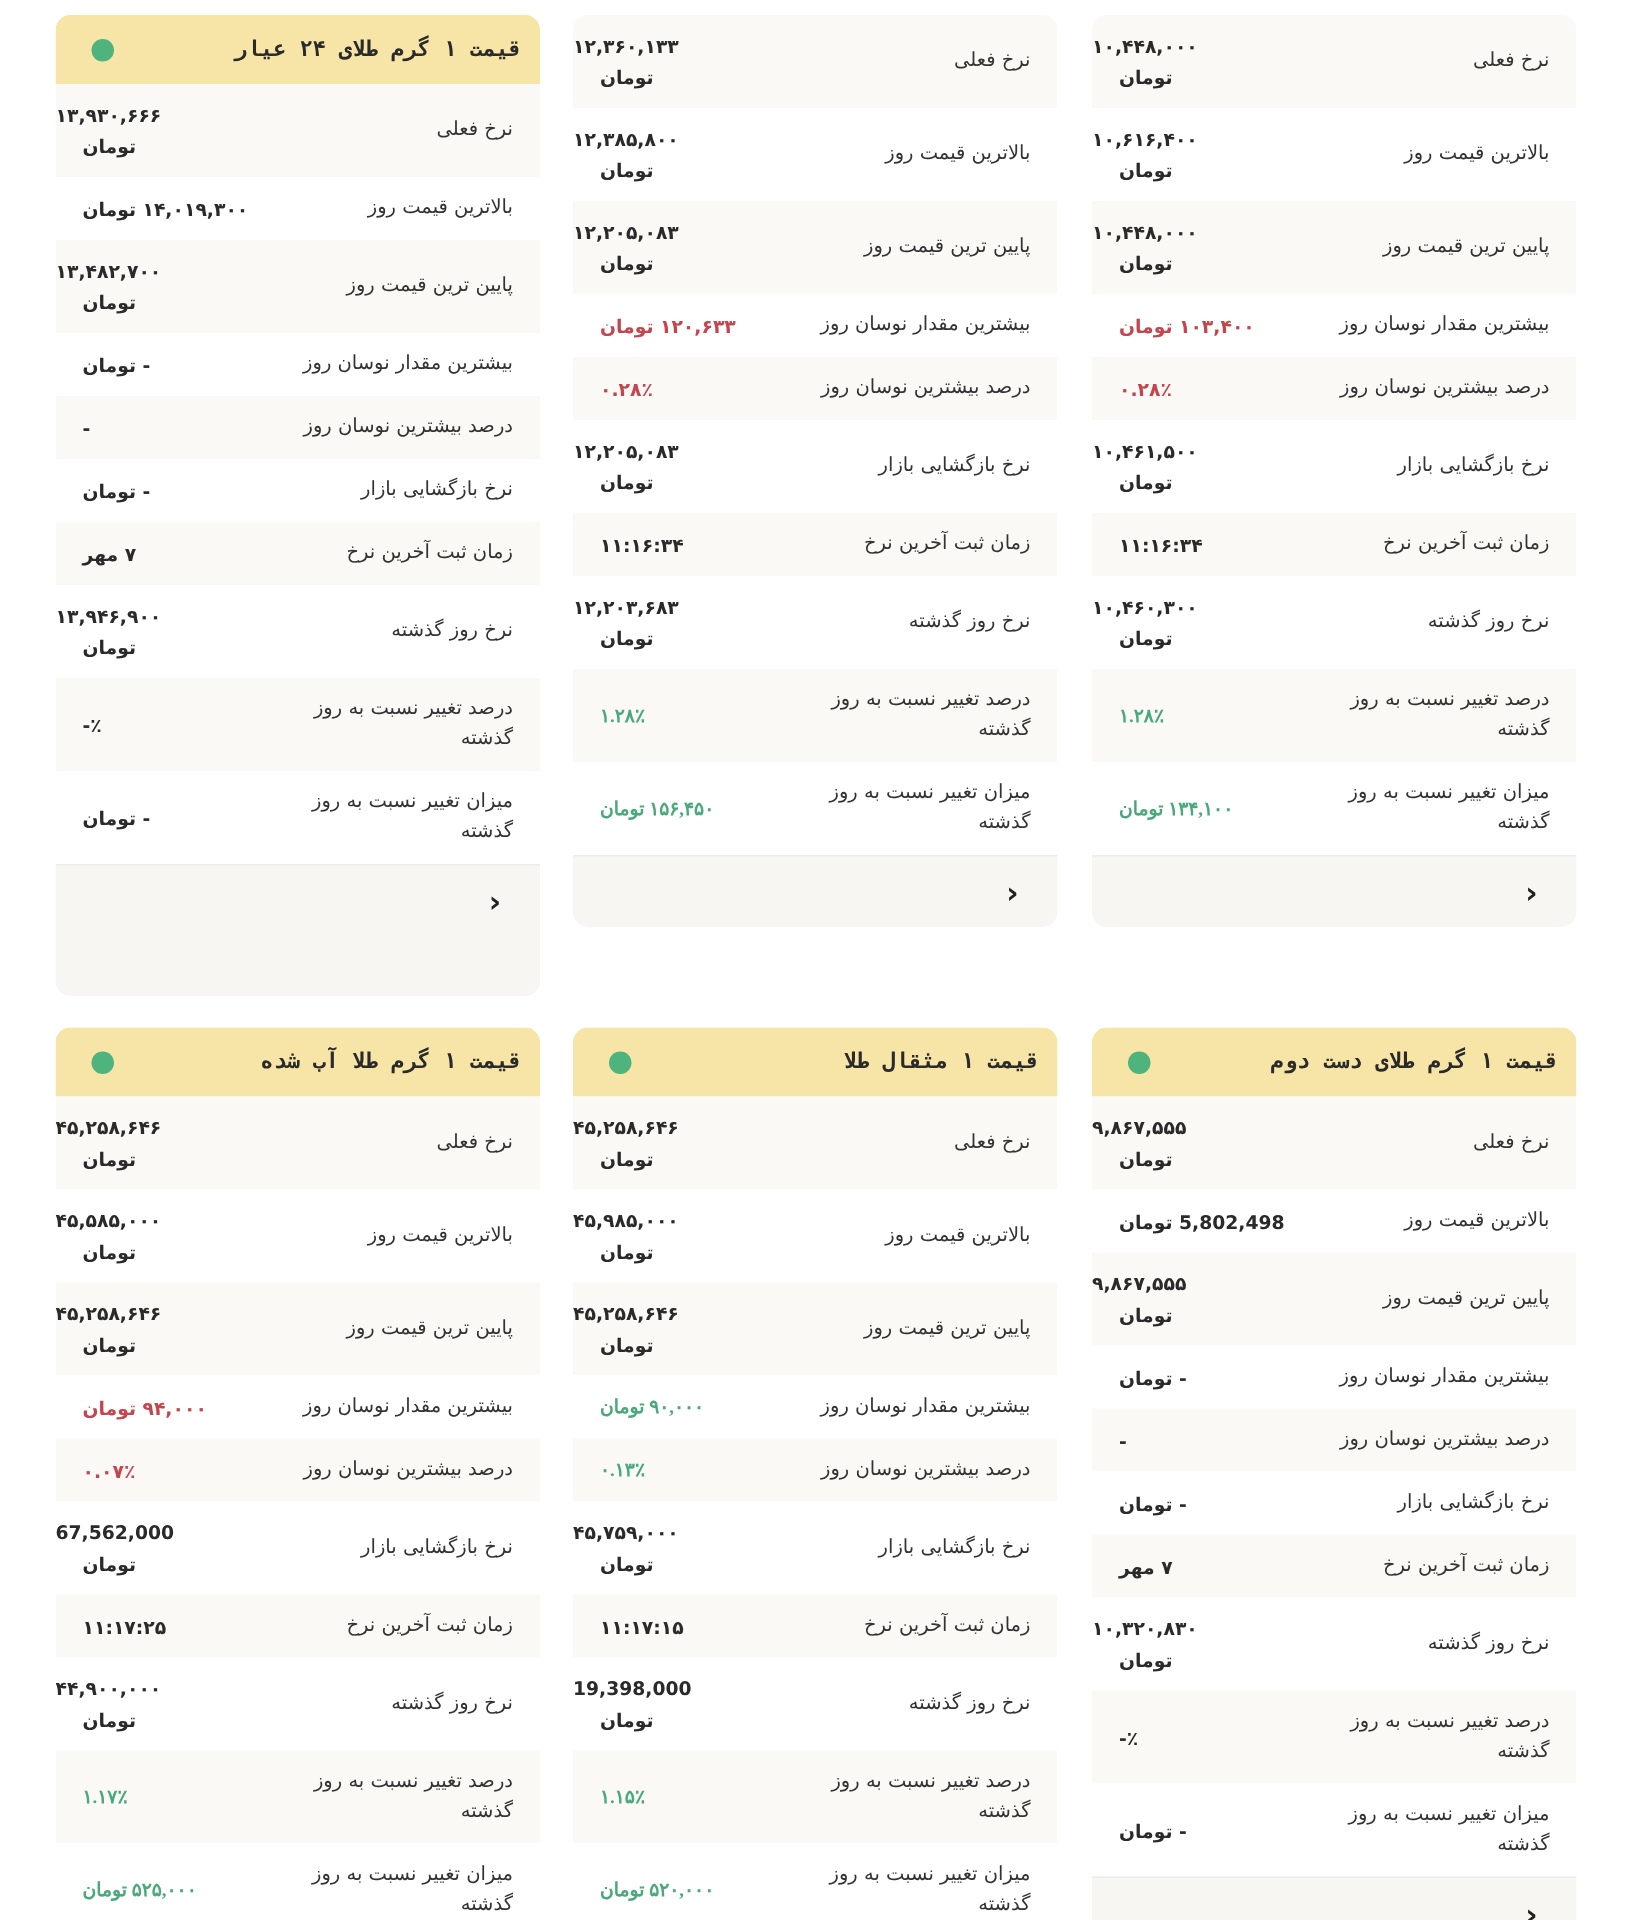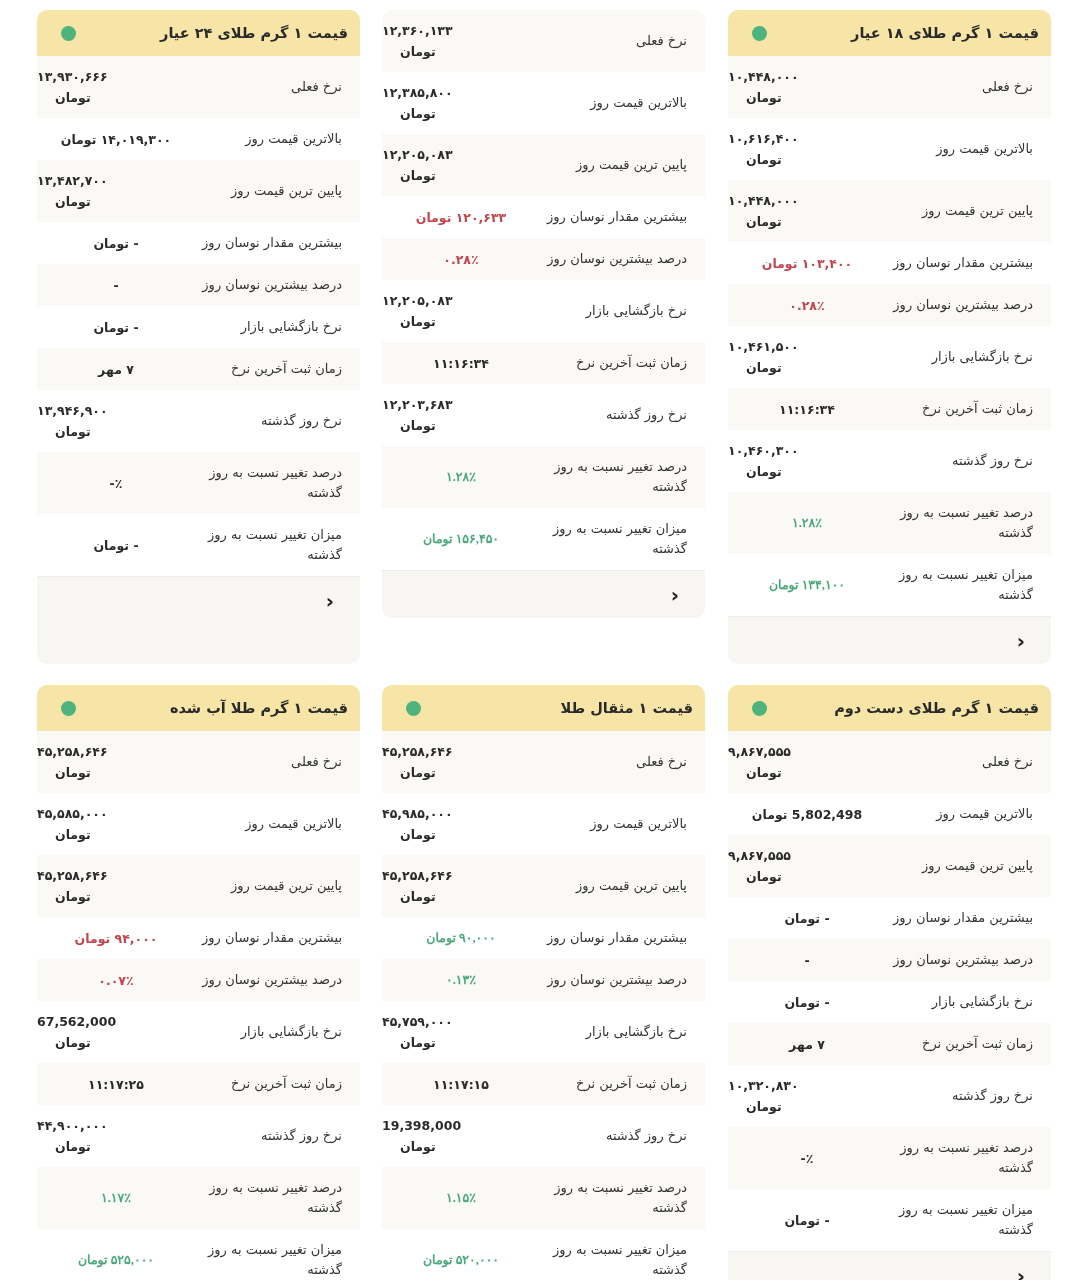--- a/index.html
+++ b/index.html
@@ -21,20 +21,21 @@
     overflow: hidden;
     direction: rtl;
   }
   .card-header {
     height: 46px;
     background: #f6e5a6;
     display: flex;
     align-items: center;
     justify-content: space-between;
     padding: 0 12px 0 18px;
+    font-family: Liberation Mono, monospace;
   }
   .card-title {
     font-size: 14.5px;
     font-weight: bold;
     color: #2a2a2a;
     white-space: nowrap;
   }
   .status-dot {
     width: 15px; height: 15px; border-radius: 50%;
     background: #4fb37d;
@@ -62,21 +63,21 @@
     font-weight: bold;
     color: #2a2a2a;
     width: 140px;
     line-height: 21px;
     padding-left: 0;
   }
   .row-value .unit { display: block; padding-left: 18px; font-weight: bold; }
   .row-value.inline { padding-left: 18px; }
   .row-value.red { color: #c4454d; }
   .row-value.green { color: #4aa97a; font-family: Liberation Serif, serif; }
-  .row-value.inline { direction: rtl; text-align: center; }
+  .row-value.inline { direction: rtl; text-align: left; }
   .row.h62 { height: 62px; }
   .row.h42 { height: 42px; }
   .card-footer {
     background: #f7f6f2;
     display: flex;
     align-items: flex-start;
     padding: 14px 26px 0 0;
     border-top: 1px solid #ececec;
   }
   .chevron-icon {
@@ -84,24 +85,20 @@
     line-height: 20px;
     cursor: pointer;
   }
 </style>
 </head>
 <body>
 
 <div class="grid">
 
   <div class="card" style="left:728px; top:10px;">
-    <div class="card-header">
-      <span class="card-title">قیمت ۱ گرم طلای ۱۸ عیار</span>
-      <span class="status-dot"></span>
-    </div>
     <div class="rows">
       <div class="row h62">
           <span class="row-label">نرخ فعلی</span>
           <span class="row-value"><span>۱۰,۴۴۸,۰۰۰</span><span class="unit">تومان</span></span>
         </div>
       <div class="row h62">
           <span class="row-label">بالاترین قیمت روز</span>
           <span class="row-value"><span>۱۰,۶۱۶,۴۰۰</span><span class="unit">تومان</span></span>
         </div>
       <div class="row h62">

